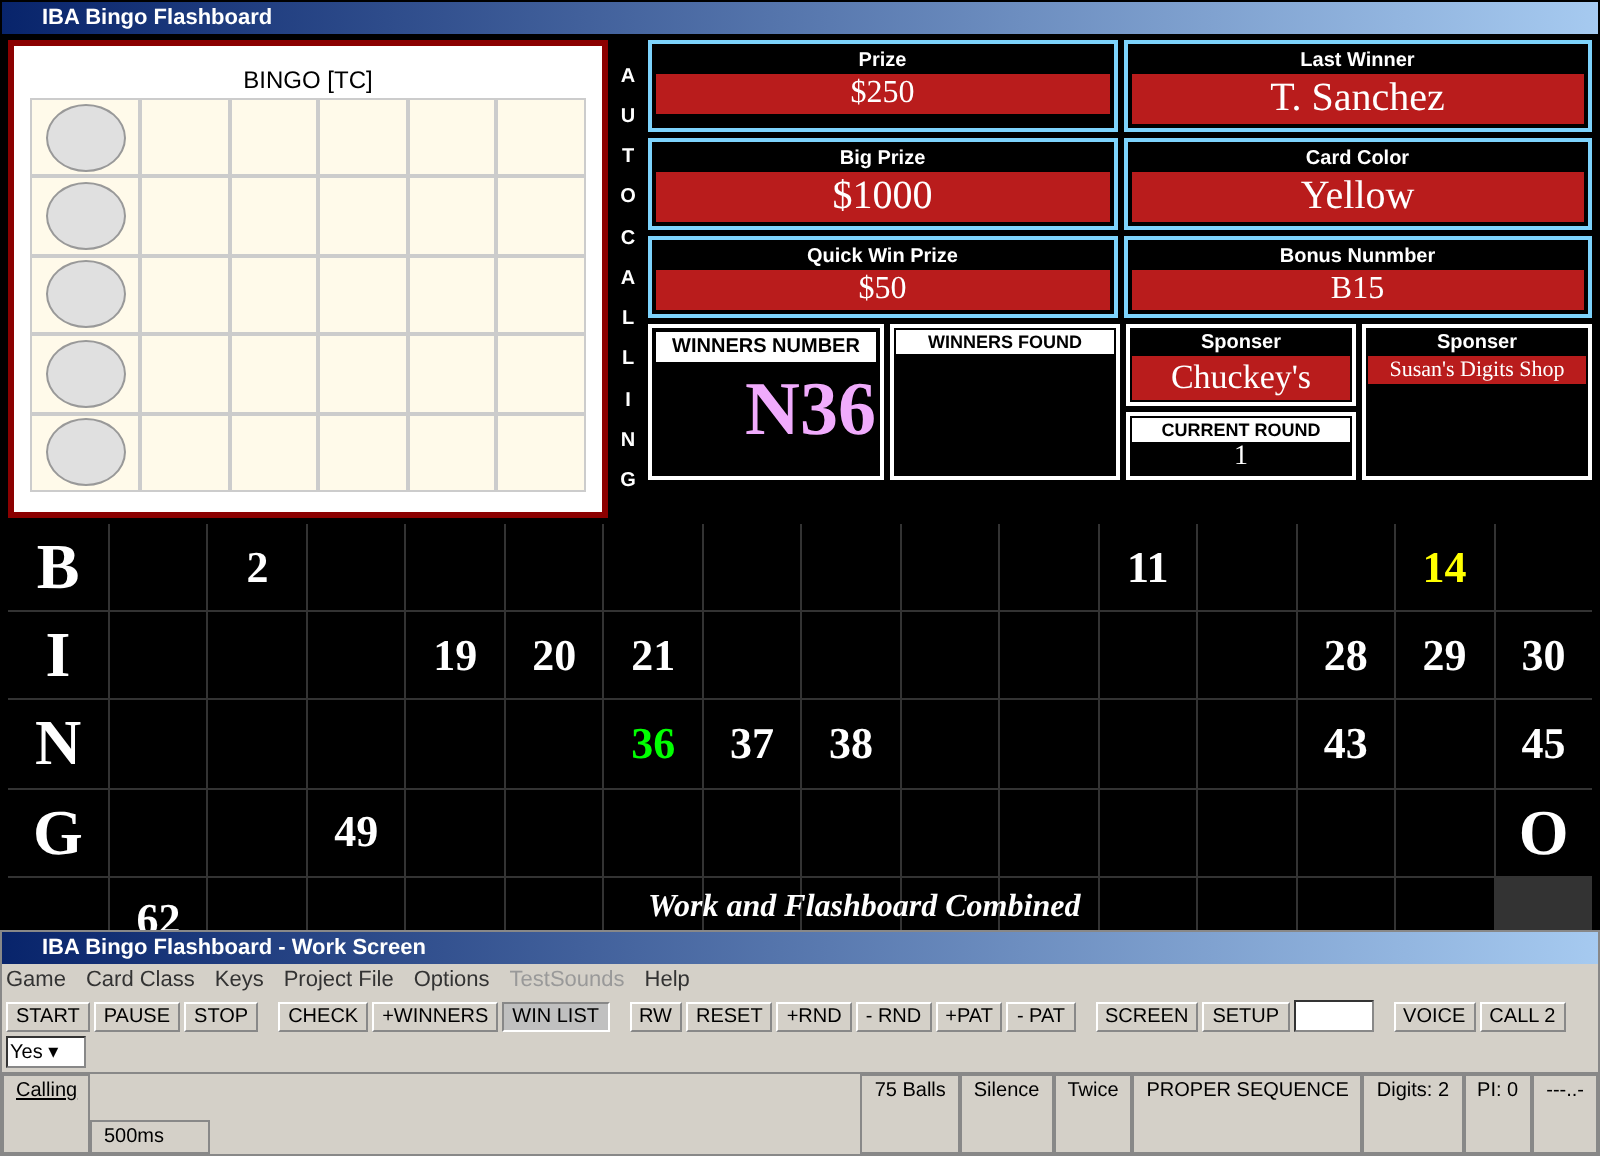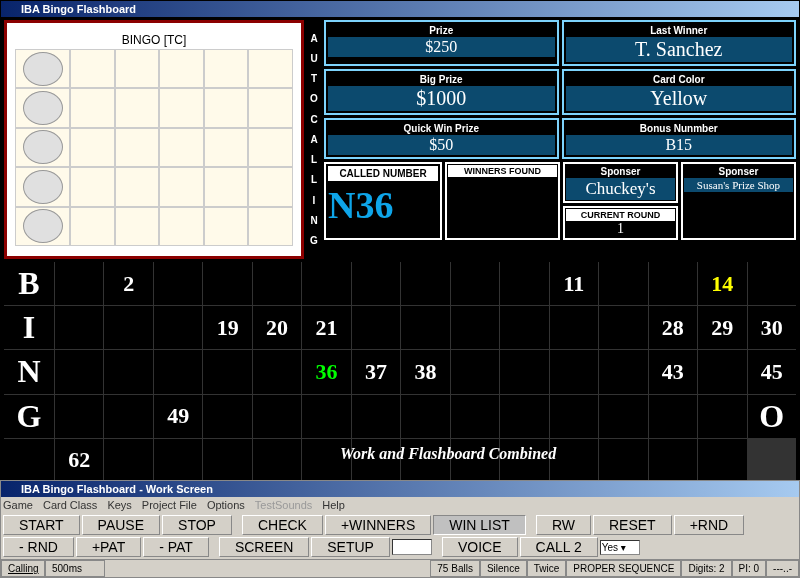--- a/index.html
+++ b/index.html
@@ -11,41 +11,41 @@
 .card-panel{background:#fff;border:3px solid #8b0000;width:300px;height:100%;padding:8px}
 .card-header{background:#fff;color:#000;text-align:center;font-size:12px;padding:2px}
 .card-grid{display:grid;grid-template-columns:55px repeat(5,1fr);grid-template-rows:repeat(5,1fr);height:calc(100% - 20px);background:#fffaea}
 .card-cell{border:1px solid #ccc;display:flex;align-items:center;justify-content:center}
 .ball{width:40px;height:34px;background:#e0e0e0;border-radius:50%;border:1px solid #999}
 .auto-col{width:14px;background:#000;color:#fff;display:flex;flex-direction:column;align-items:center;justify-content:space-around;font-size:10px;font-weight:bold;padding:8px 0}
 .info-panel{flex:1;display:flex;flex-direction:column;gap:3px;background:#000}
 .info-row{display:flex;gap:3px}
 .info-box{flex:1;background:#000;border:2px solid #7dd3fc;padding:2px}
 .info-label{background:#000;color:#fff;text-align:center;font-size:10px;font-weight:bold;padding:1px}
-.info-value{background:#0c4a6e;color:#fff;text-align:center;font-size:16px;font-family:'Times New Roman',serif;padding:1px}
+.info-value{background:#b91c1c;color:#fff;text-align:center;font-size:16px;font-family:'Times New Roman',serif;padding:1px}
 .big-value{font-size:20px}
 .current-num-box{background:#000;border:2px solid #fff;padding:2px;width:118px}
 .current-num-label{background:#fff;color:#000;text-align:center;font-size:10px;font-weight:bold;padding:2px}
-.current-num-val{color:#0ea5e9;font-size:38px;font-weight:bold;text-align:left;font-family:'Times New Roman',serif;padding:2px 0}
+.current-num-val{color:#f0abfc;font-size:38px;font-weight:bold;text-align:right;font-family:'Times New Roman',serif;padding:2px 0}
 .small-info{flex:1;background:#000;border:2px solid #fff;padding:1px}
 .small-label{background:#fff;color:#000;text-align:center;font-size:9px;font-weight:bold;padding:1px}
 .small-value{color:#fff;text-align:center;font-size:14px;font-family:'Times New Roman',serif}
 .board{display:grid;grid-template-columns:50px repeat(15,1fr);grid-template-rows:repeat(5,1fr);height:220px;gap:1px;background:#333}
 .board-cell{background:#000;color:#fff;display:flex;align-items:center;justify-content:center;font-family:'Times New Roman',serif;font-size:22px;font-weight:bold}
 .row-h{font-size:32px}
 .lit{color:#fff}
 .cur{color:#0f0}
 .hl{color:#ff0}
-.footer-text{position:absolute;bottom:115px;left:340px;color:#fff;font-weight:bold;font-family:'Times New Roman',serif;font-size:16px;font-style:italic}
+.footer-text{position:absolute;bottom:115px;left:324px;color:#fff;font-weight:bold;font-family:'Times New Roman',serif;font-size:16px;font-style:italic}
 .work-win{position:absolute;bottom:0;width:800px;background:#d4d0c8;border:1px solid #888}
 .menubar{font-size:11px;padding:2px;color:#333}
 .menubar span{margin-right:10px}
 .ts{color:#999}
 .btnrow{display:flex;gap:2px;padding:2px;flex-wrap:wrap;align-items:center}
-.btn{background:#d4d0c8;border:1px solid #888;border-top-color:#fff;border-left-color:#fff;padding:1px 15px;font-size:14px;cursor:pointer}
+.btn{background:#d4d0c8;border:1px solid #888;border-top-color:#fff;border-left-color:#fff;padding:1px 4px;font-size:10px;cursor:pointer}
 .btn.pressed{border:1px solid #888;border-bottom-color:#fff;border-right-color:#fff;background:#c0c0c0}
 .statusbar{display:flex;border-top:1px solid #888;font-size:10px}
 .stat{border:1px solid #888;padding:2px 6px}
 .sel{background:#fff;border:1px inset #888;padding:1px;font-size:10px}
 .spacer{flex:1}
 </style>
 </head>
 <body>
 
 <div class="win">
@@ -136,21 +136,21 @@
               <div class="info-label">Quick Win Prize</div>
               <div class="info-value">$50</div>
             </div>
           <div class="info-box">
               <div class="info-label">Bonus Nunmber</div>
               <div class="info-value">B15</div>
             </div>
         </div>
         <div class="info-row">
           <div class="current-num-box">
-            <div class="current-num-label">CALLED NUMBER</div>
+            <div class="current-num-label">WINNERS NUMBER</div>
             <div class="current-num-val">N36</div>
           </div>
           <div style="flex:1;display:flex;flex-direction:row;gap:3px">
             <div class="small-info">
                 <div class="small-label">WINNERS FOUND</div>
                 <div class="small-value"></div>
               </div>
           </div>
           <div style="flex:1;display:flex;flex-direction:column;gap:3px">
             <div class="small-info" style="flex:2">
@@ -158,21 +158,21 @@
                 <div class="info-value" style="font-size:17px">Chuckey's</div>
               </div>
             <div class="small-info">
                 <div class="small-label">CURRENT ROUND</div>
                 <div class="small-value">1</div>
               </div>
           </div>
           <div style="flex:1;display:flex;flex-direction:column;gap:3px">
             <div class="small-info" style="flex:2">
                 <div class="info-label">Sponser</div>
-                <div class="info-value" style="font-size:11px">Susan's Prize Shop</div>
+                <div class="info-value" style="font-size:11px">Susan's Digits Shop</div>
               </div>
           </div>
         </div>
       </div>
     </div>
     <div class="board" id="board">
         <div class="board-cell row-h">B</div>
         <div class="board-cell"></div>
         <div class="board-cell lit">2</div>
         <div class="board-cell"></div>
@@ -279,21 +279,21 @@
       <div class="btn">SCREEN</div>
       <div class="btn">SETUP</div>
       <div class="sel" style="width: 40px; height: 16px;"></div>
       <div style="width: 6px;"></div>
       <div class="btn">VOICE</div>
       <div class="btn">CALL 2</div>
       <div class="sel" style="width: 40px;">Yes ▾</div>
     </div>
   <div class="statusbar" id="statusbar">
       <div class="stat" style="width: 44px; text-decoration: underline;">Calling</div>
-      <div class="stat" style="width: 60px;">500ms</div>
+      <div class="stat" style="width: 60px; margin-top: 23px;">500ms</div>
       <div class="spacer"></div>
       <div class="stat">75 Balls</div>
       <div class="stat">Silence</div>
       <div class="stat">Twice</div>
       <div class="stat">PROPER SEQUENCE</div>
       <div class="stat">Digits: 2</div>
       <div class="stat">PI: 0</div>
       <div class="stat">---..-</div>
     </div>
 </div>

